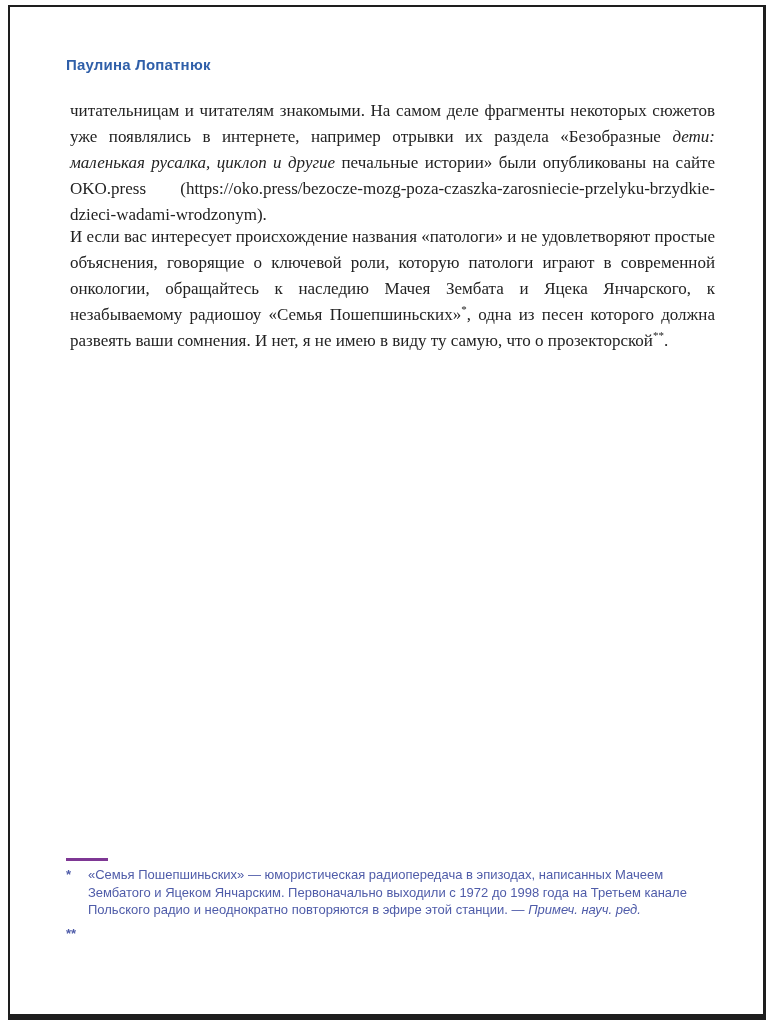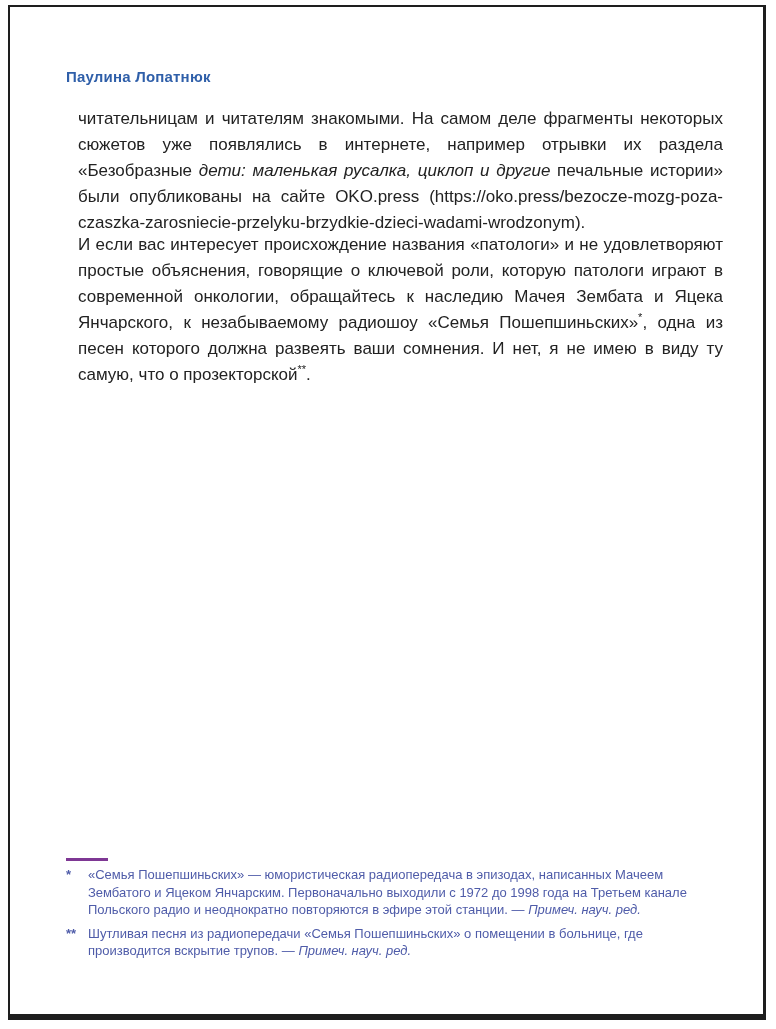--- a/index.html
+++ b/index.html
@@ -22,34 +22,34 @@
       height: 1015px;
       box-sizing: border-box;
       border: 2px solid #1e1e1e;
       border-right-width: 3px;
       border-bottom-width: 6px;
       background: #ffffff;
     }
     .author {
       position: absolute;
       left: 66px;
-      top: 68px;
+      top: 56px;
       font-family: "Liberation Sans", sans-serif;
       font-size: 15px;
       font-weight: 600;
       letter-spacing: 0.2px;
       color: #2f5fa9;
     }
     .para {
       position: absolute;
       left: 66px;
       width: 645px;
-      margin: 12px;
+      margin: 4px;
       text-align: justify;
-      font-family: Liberation Sans, sans-serif;
+      font-family: Liberation Serif, serif;
       font-size: 17px;
       line-height: 26px;
       color: #222222;
     }
     .p1 { top: 94px; }
     .p2 { top: 220px; }
     .italic { font-style: italic; }
     sup {
       font-size: 11px;
       line-height: 0;
@@ -98,15 +98,14 @@
 
 <div class="fn-rule"></div>
 
 <div class="footnotes">
   <div class="footnote">
     <span class="fn-marker">*</span>
     <span class="fn-text"><span>«Семья Пошепшиньских» — юмористическая радиопередача в эпизодах, написанных Мачеем Зембатого и Яцеком Янчарским. Первоначально выходили с 1972 до 1998 года на Третьем канале Польского радио и неоднократно повторяются в эфире этой станции. — </span><span class="italic">Примеч. науч. ред.</span></span>
   </div>
   <div class="footnote">
     <span class="fn-marker">**</span>
-    <span class="fn-text"><span>Шутливая песня из радиопередачи «Семья Пошепшиньских» о помещении в больнице, где производится вскрытие трупов. — </span><span class="italic">Примеч. науч. ред.</span></span>
   </div>
 </div>
 
 </body></html>

